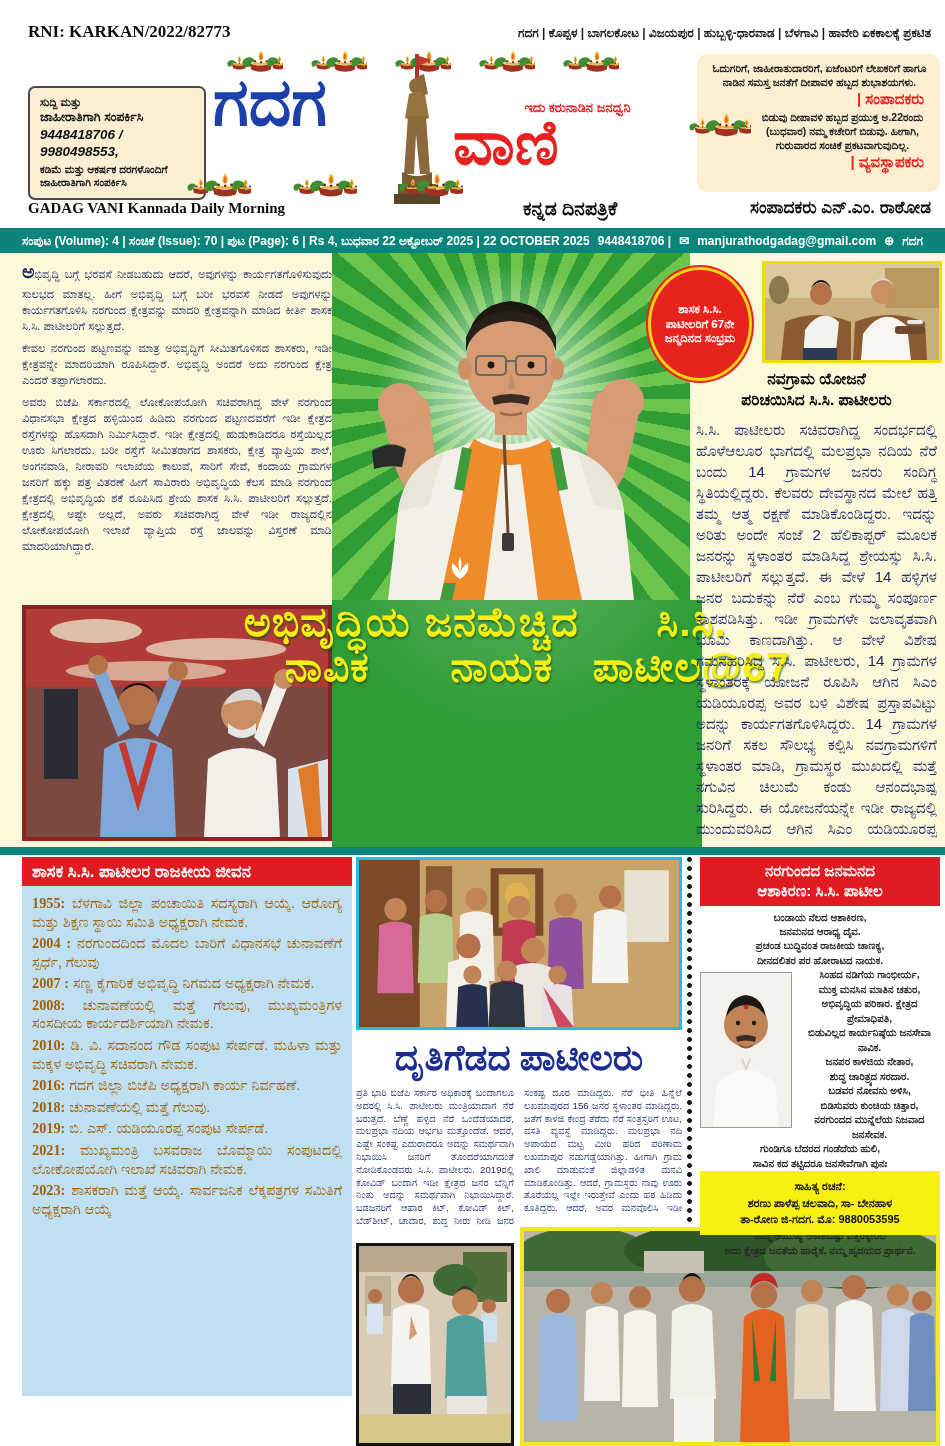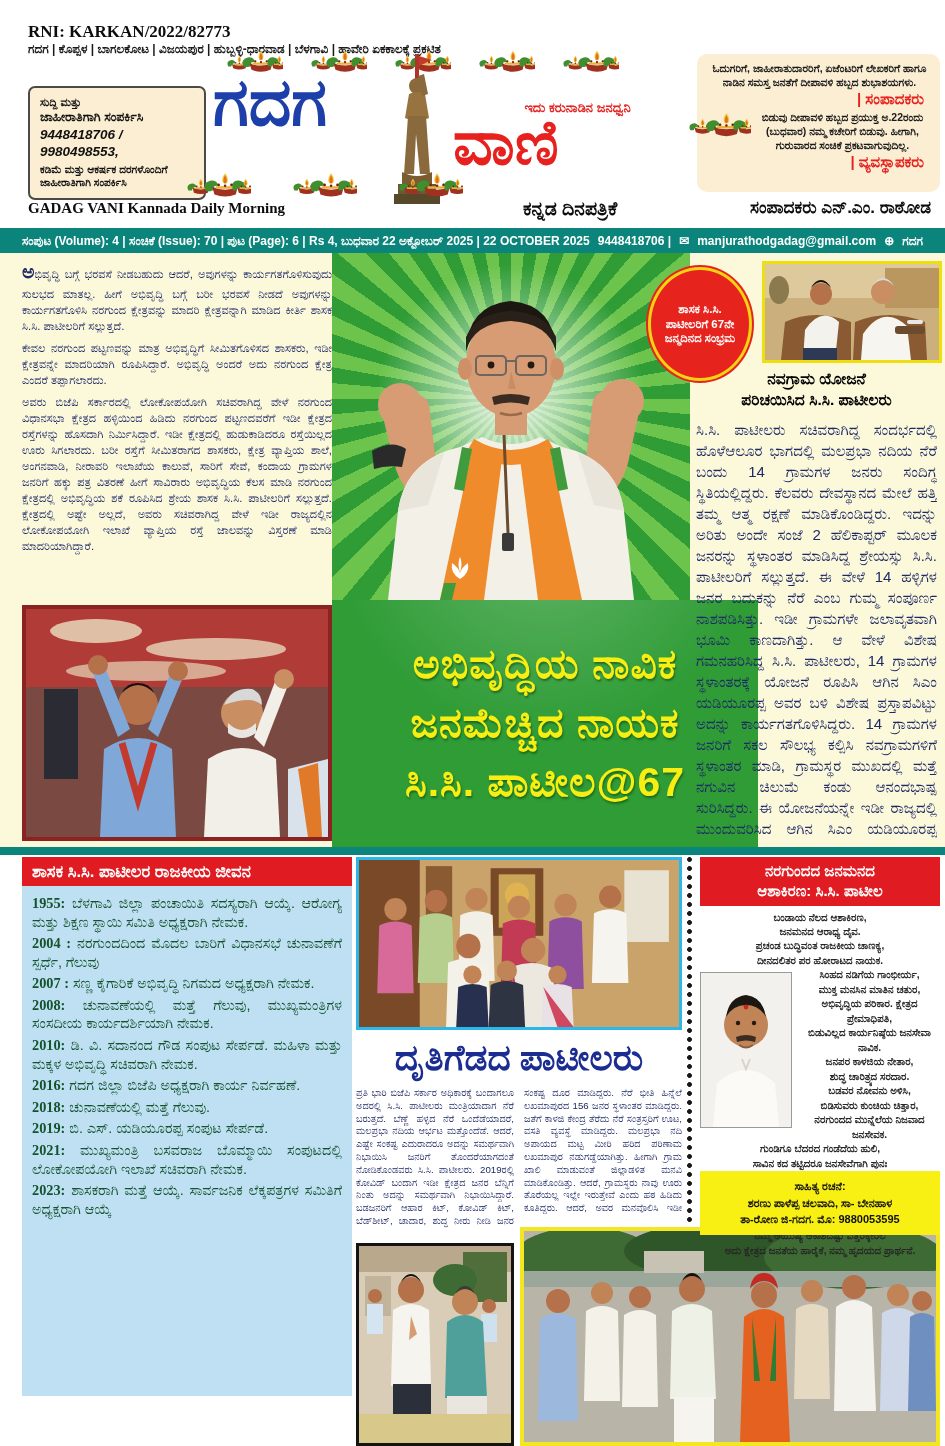--- a/index.html
+++ b/index.html
@@ -1,21 +1,21 @@
 <!DOCTYPE html>
 <html><head>
 <meta charset="utf-8">
 <style>
   html,body{margin:0;padding:0;background:#e8e8e8;}
   .page{position:relative;width:945px;height:1446px;background:#ffffff;overflow:hidden;
         font-family:"Liberation Sans",sans-serif;color:#111;margin:0 auto;}
   [data-name]{box-sizing:border-box;}
 
   
-  .topbar{position:absolute;top:22px;left:28px;right:14px;display:flex;justify-content:space-between;align-items:baseline;flex-direction:column;}
+  .topbar{position:absolute;top:22px;left:28px;right:14px;display:flex;justify-content:space-between;align-items:baseline;}
   .rni{font-family:"Liberation Serif",serif;font-weight:bold;font-size:17px;color:#0d0d0d;}
   .cities{font-weight:bold;font-size:12px;color:#1a1a1a;}
 
   
   .masthead{position:absolute;top:52px;left:0;right:0;height:176px;}
   .contact-box{position:absolute;left:28px;top:34px;width:178px;height:114px;background:#fbeed2;
                border:2px solid #4a4a4a;border-radius:7px;padding:8px 10px;line-height:1.25;}
   .cb1{font-weight:bold;font-size:11px;}
   .cb2{font-weight:bold;font-size:12.5px;}
   .cb-ph{font-style:italic;font-weight:bold;font-size:13.5px;margin:2px 0;}
@@ -54,23 +54,23 @@
   .lead-left p{margin:0 0 6px 0;font-size:11.3px;line-height:1.42;text-align:justify;color:#1e2a66;font-weight:500;}
   .lead-left p:first-child::first-letter{font-size:19px;font-weight:bold;}
   .modi-photo{position:absolute;left:0;top:346px;width:310px;height:236px;border:4px solid #8b2323;background:#fff;}
   .modi-photo svg{display:block;width:100%;height:100%;}
 
   .lead-center{position:absolute;left:332px;top:0;width:358px;height:594px;}
   .lead-photo{position:absolute;left:0;top:0;width:358px;height:347px;overflow:hidden;
       background:radial-gradient(circle at 50% 42%, rgba(255,255,255,.9), rgba(255,255,255,0) 50%),
                  repeating-conic-gradient(from 0deg at 50% 42%, #6cc44c 0deg 5deg, #2f9c36 5deg 10deg);}
   .lead-photo svg{position:absolute;left:0;top:0;}
-  .headline-block{position:absolute;left:0;top:347px;width:426px;height:247px;
+  .headline-block{position:absolute;left:0;top:347px;width:370px;height:247px;
       background:radial-gradient(circle at 50% -30%, rgba(255,255,255,.25), rgba(255,255,255,0) 55%), #2f9c36;
-      display:flex;flex-direction:column;justify-content:center;gap:14px;}
+      display:flex;justify-content:center;gap:14px;}
   .headline-line{color:#f7ee13;font-weight:800;font-size:41px;text-align:center;line-height:1.1;
       text-shadow:1px 2px 2px rgba(20,80,20,.65);letter-spacing:1px;}
 
   .lead-right{position:absolute;left:690px;top:0;width:255px;height:594px;}
   .yedi-photo{position:absolute;left:72px;top:8px;width:180px;height:102px;border:3px solid #f0df10;background:#fff;}
   .yedi-photo svg{display:block;width:100%;height:100%;}
   .right-heading{position:absolute;top:116px;left:2px;right:4px;text-align:center;font-weight:bold;
                  font-size:15.5px;color:#000;line-height:1.35;}
   .right-body{position:absolute;top:166px;left:6px;right:8px;height:422px;overflow:hidden;
               font-size:15px;line-height:1.40;text-align:justify;color:#1e2a66;font-weight:400;}
@@ -80,21 +80,21 @@
          display:flex;align-items:center;justify-content:center;text-align:center;
          color:#fff;font-weight:bold;font-size:11.5px;line-height:1.3;padding:10px;}
 
   .divider{position:absolute;top:847px;left:0;width:945px;height:8px;background:#0b857b;}
 
   
   .bottom{position:absolute;top:855px;left:0;width:945px;height:591px;background:#fff;}
   .timeline{position:absolute;left:22px;top:2px;width:330px;}
   .tl-head{background:#e11b22;color:#fff;font-weight:bold;font-size:16.5px;padding:5px 10px;}
   .tl-body{background:#bfe0f3;padding:8px 10px;min-height:510px;}
-  .tl-entry{margin:0 0 3px 0;font-size:14.3px;line-height:1.30;color:#14532d;text-align:justify;}
+  .tl-entry{margin:0 0 3px 0;font-size:14.3px;line-height:1.30;color:#a16207;text-align:justify;}
   .tl-year{font-weight:bold;font-family:"Liberation Serif",serif;}
 
   .family-photo{position:absolute;left:356px;top:2px;width:326px;height:173px;border:3px solid #2bb7ea;
                 box-shadow:inset 0 0 0 2px #fff;background:#fff;}
   .family-photo svg{display:block;width:100%;height:100%;}
   .mid-heading{position:absolute;left:356px;top:182px;width:326px;text-align:center;color:#1c2d92;
                font-weight:800;font-size:36px;font-family:"Liberation Serif",serif;}
   .mid-body{position:absolute;left:356px;top:232px;width:326px;height:150px;overflow:hidden;
             column-count:2;column-gap:10px;font-size:9.7px;line-height:1.32;text-align:justify;color:#1e2a66;}
   .photo-bl{position:absolute;left:356px;top:388px;width:158px;height:203px;border:3px solid #141414;background:#fff;}

